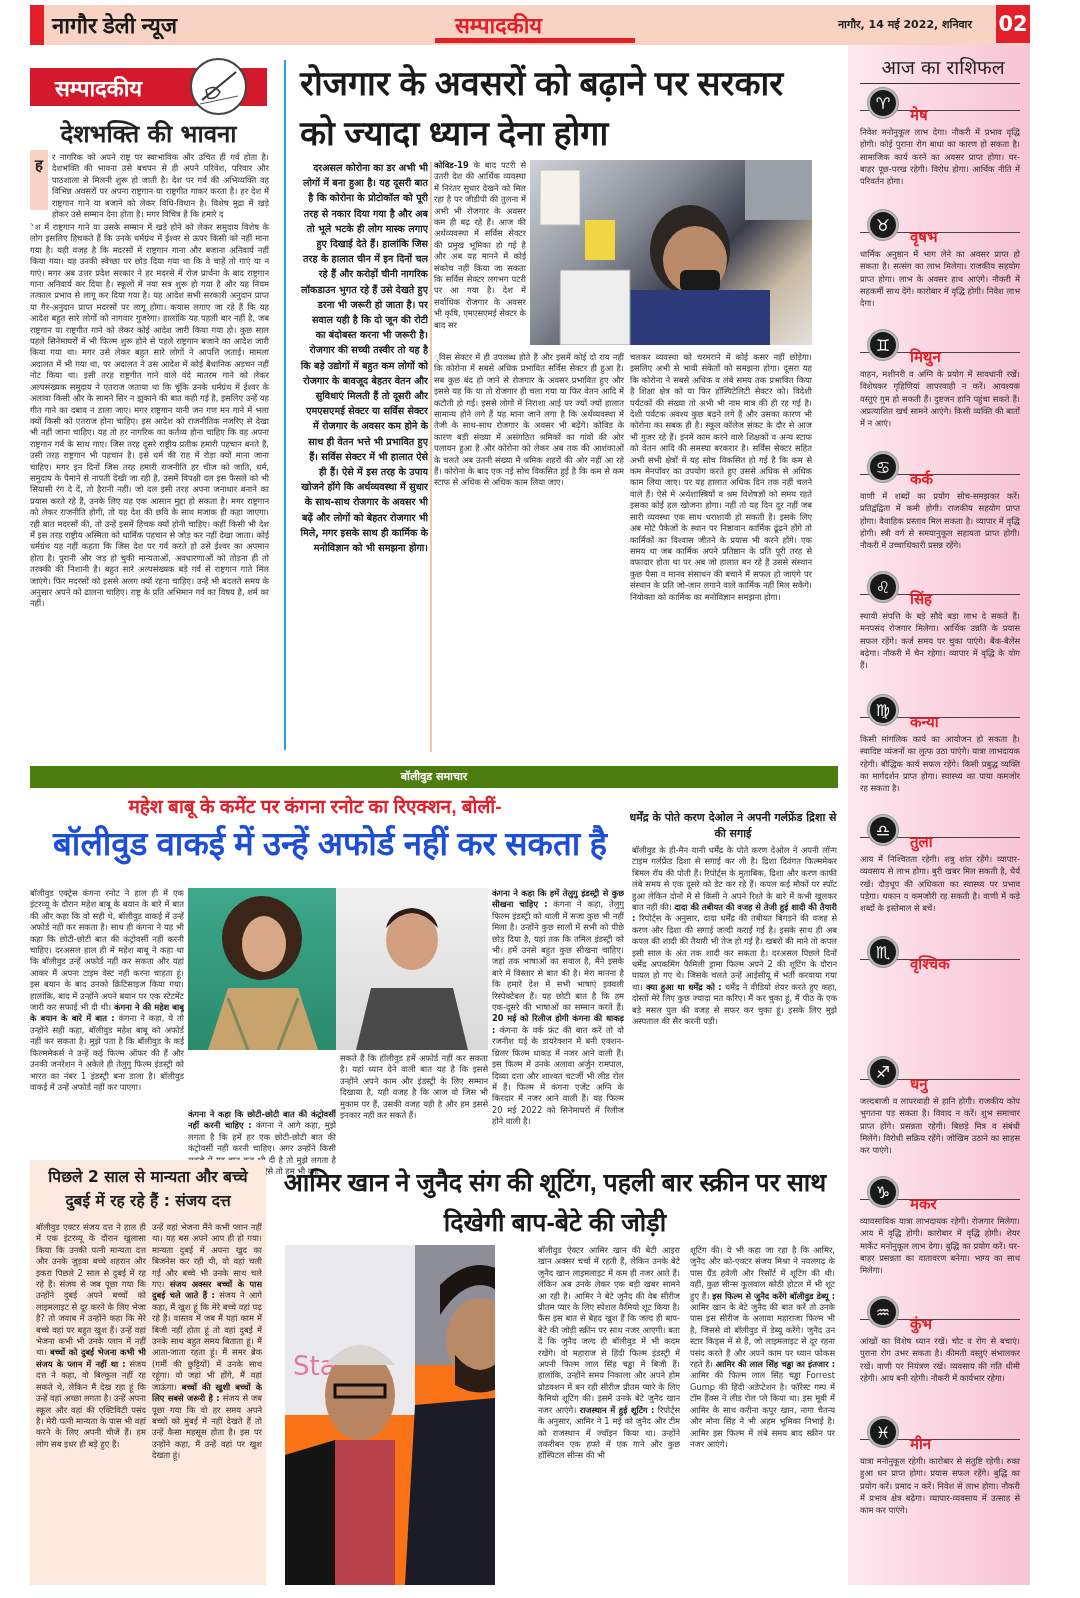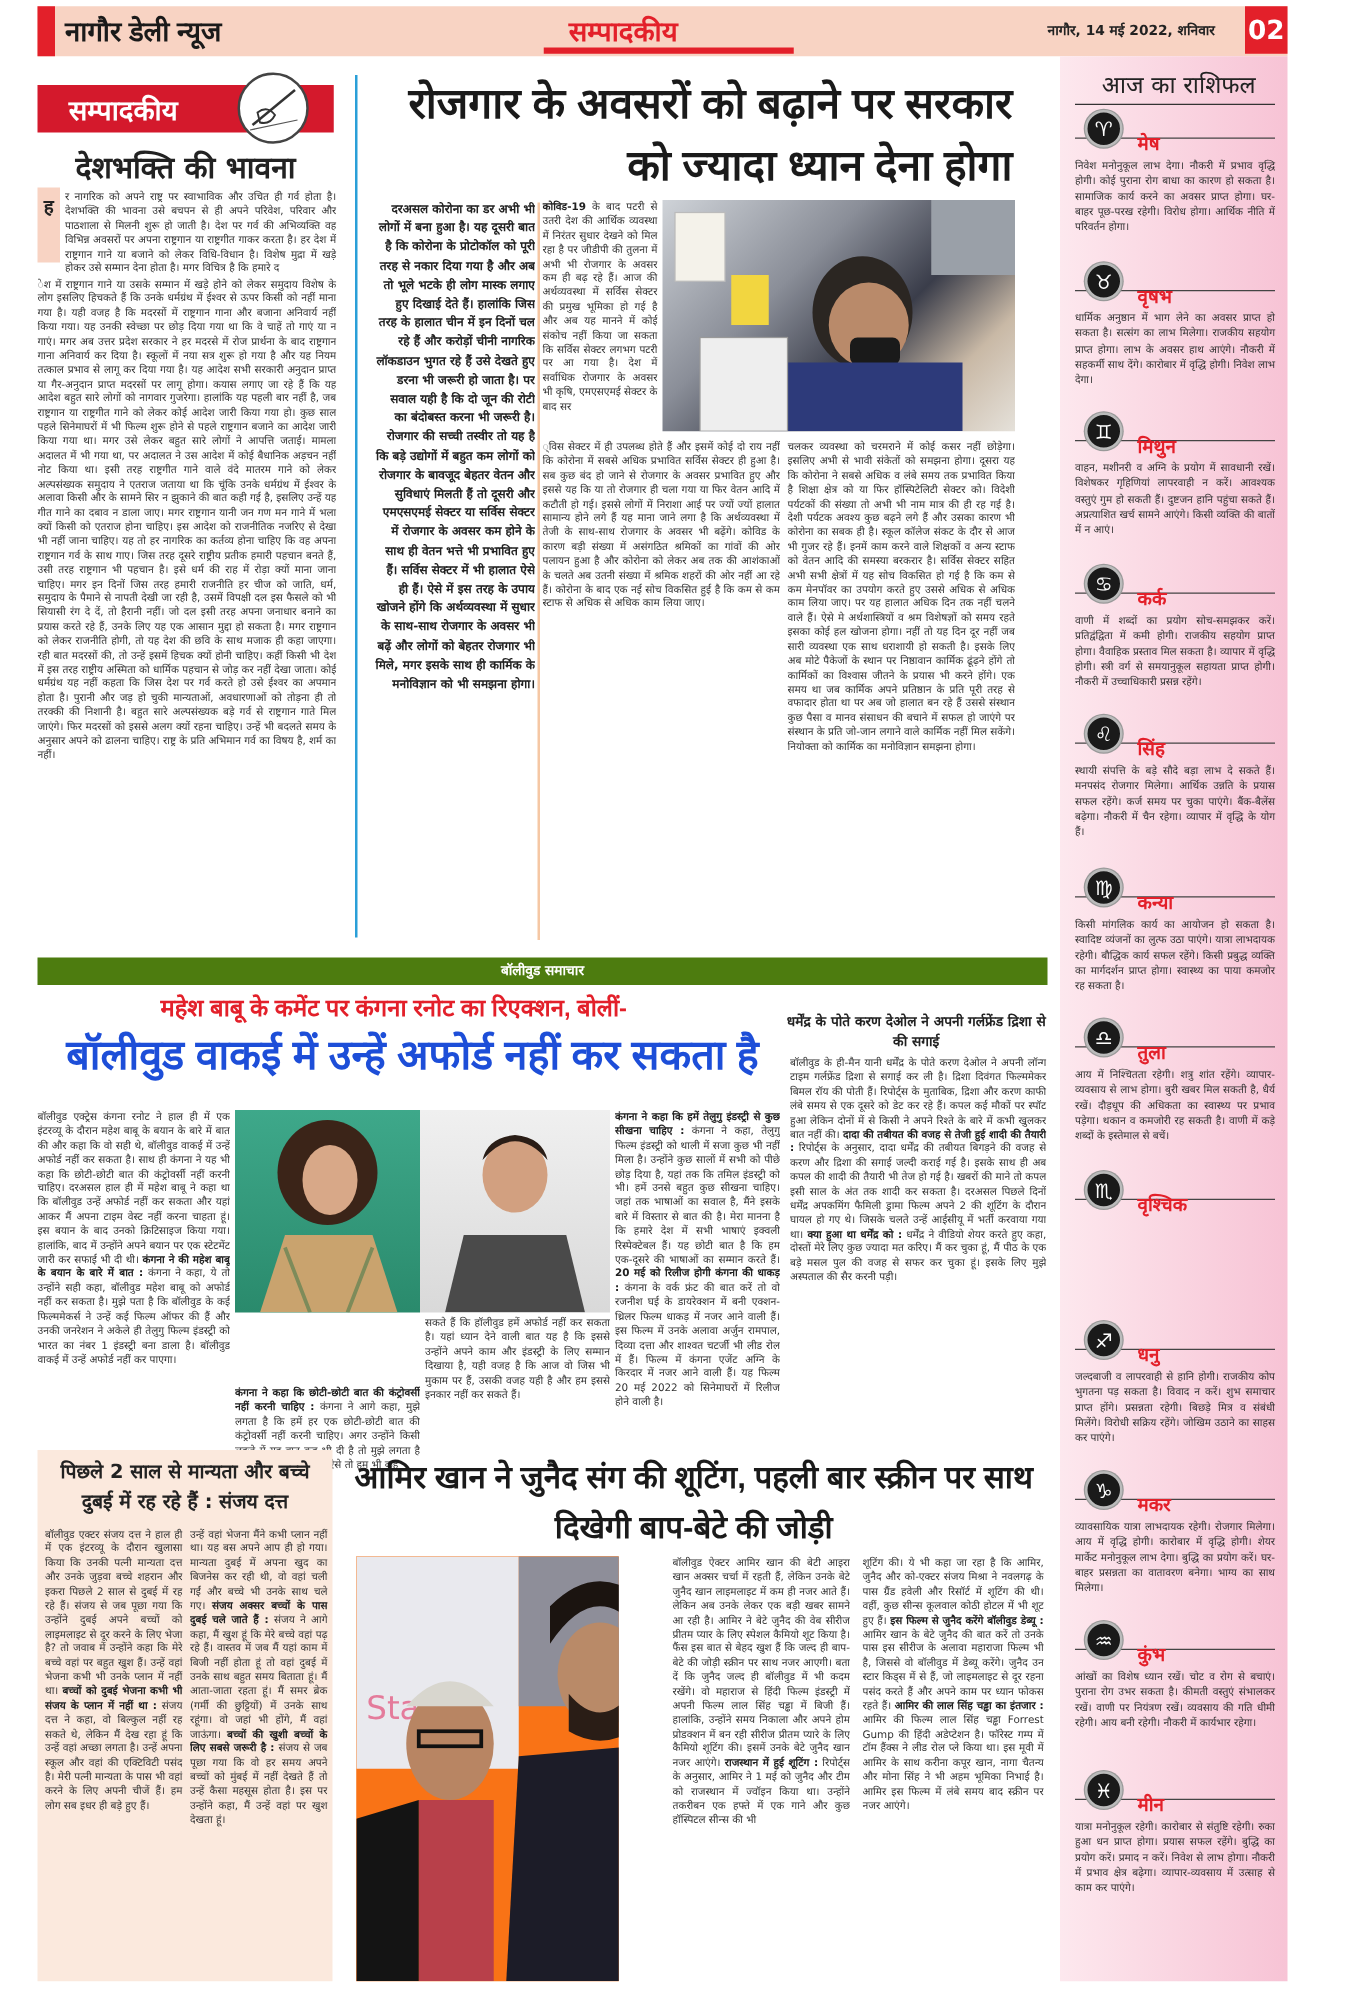--- a/index.html
+++ b/index.html
@@ -12,21 +12,21 @@
 .hdr-date{position:absolute;left:838px;top:16px;font-size:11px;font-weight:bold;color:#222}
 .hdr-page{position:absolute;left:996px;top:5px;width:34px;height:38px;background:#e3202a;color:#fff;font-size:21px;font-weight:bold;text-align:center;line-height:38px}
 .ed-box{position:absolute;left:30px;top:68px;width:237px;height:38px;background:#d4192c}
 .ed-label{position:absolute;left:55px;top:72px;font-size:22px;font-weight:bold;color:#fff}
 .ed-icon{position:absolute;left:190px;top:58px;width:57px;height:57px;border-radius:50%;background:#fff;border:2px solid #444}
 .ed-title{position:absolute;left:30px;top:116px;width:237px;text-align:center;font-size:24px;font-weight:bold;color:#222}
 .dropcap{position:absolute;left:30px;top:150px;width:18px;height:60px;background:#f8d3c3;font-weight:bold;font-size:15px;text-align:center;padding-top:4px}
 .txt{position:absolute;font-size:8.3px;line-height:11.4px;color:#333;text-align:justify;overflow:hidden}
 .vline{position:absolute;width:2px;background:#2a9fd8}
 .vline2{position:absolute;width:2px;background:#f5c7a4}
-.main-headline{position:absolute;left:300px;top:58px;width:510px;text-align:right;font-size:34px;line-height:50px;font-weight:bold;color:#1a1a1a;font-family:"Liberation Sans",sans-serif}
+.main-headline{position:absolute;left:300px;top:58px;width:510px;text-align:left;font-size:34px;line-height:50px;font-weight:bold;color:#1a1a1a;font-family:"Liberation Sans",sans-serif}
 .pull{position:absolute;left:300px;top:160px;width:128px;font-size:9.6px;line-height:15.2px;font-weight:bold;text-align:right;color:#222;overflow:hidden;height:580px}
 .photo{position:absolute;overflow:hidden}
 .horo{position:absolute;left:848px;top:45px;width:182px;height:1540px;background:linear-gradient(to right,#fde8ee,#f7c3d5)}
 .horo-title{position:absolute;left:868px;top:54px;width:150px;text-align:center;font-size:19px;color:#222}
 .horo-rule{position:absolute;left:860px;top:83px;width:160px;height:1px;background:#333}
 .sign{position:absolute;left:860px;width:160px}
 .sign-icon{position:absolute;left:8px;top:0;width:30px;height:30px;border-radius:50%;background:#1a1a1a;border:2px solid #bbb;box-shadow:0 0 0 1px #999;color:#fff;font-size:16px;text-align:center;line-height:27px}
 .sign-name{position:absolute;left:50px;top:16px;font-size:15px;font-weight:bold;color:#e3202a}
 .sign-line{position:absolute;left:0;top:22px;width:160px;height:1px;background:#444}
 .sign-text{position:absolute;left:0;top:38px;width:160px;font-size:8.3px;line-height:12.3px;color:#333;text-align:justify}

